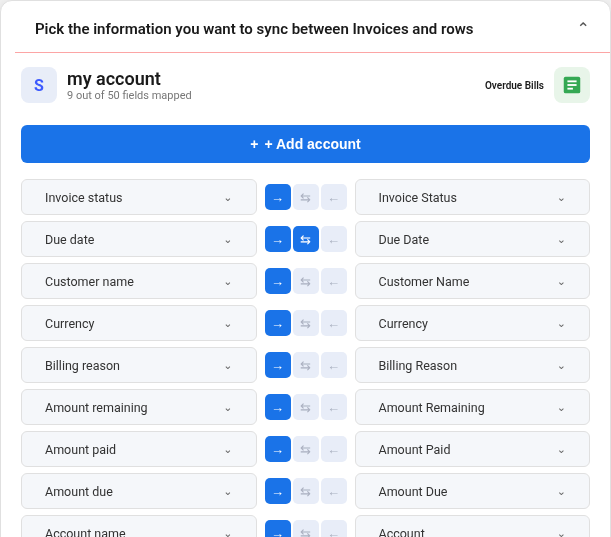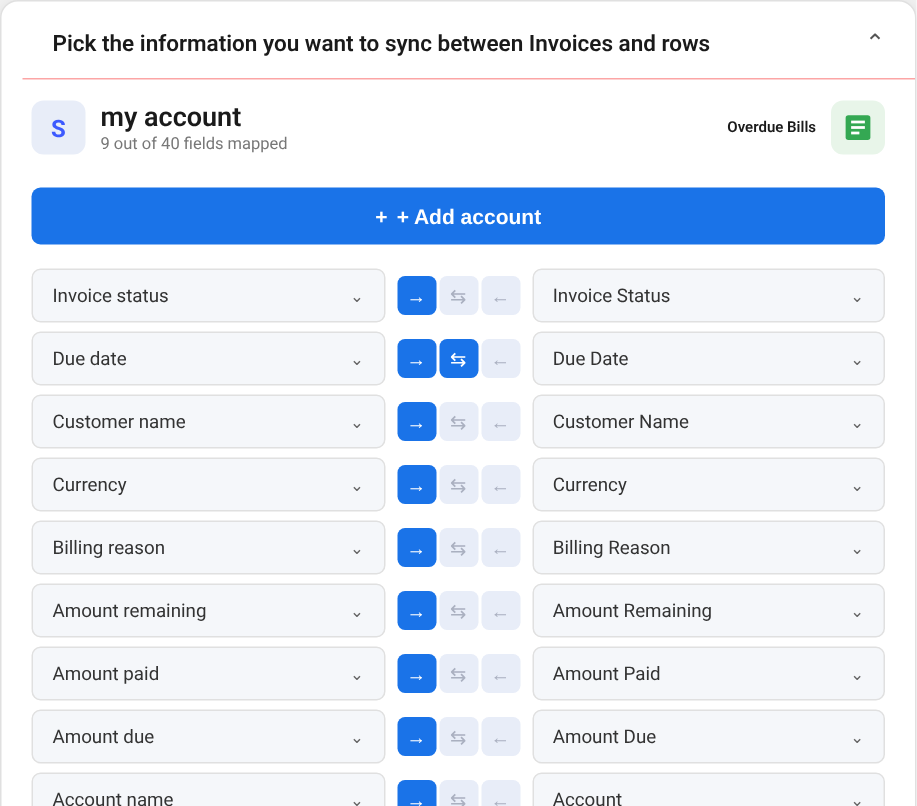--- a/index.html
+++ b/index.html
@@ -128,21 +128,21 @@
     .mapping-row {
       display: flex;
       align-items: center;
       gap: 8px;
     }
     .dropdown {
       flex: 1;
       background: #f5f7fa;
       border: 1px solid #e0e0e0;
       border-radius: 6px;
-      padding: 8px 13px;
+      padding: 8px 23px;
       font-size: 12.5px;
       color: #333;
       display: flex;
       align-items: center;
       justify-content: space-between;
       cursor: pointer;
       min-height: 36px;
     }
     .dropdown-text {
       color: #333;
@@ -190,21 +190,21 @@
   <div class="card-header">
     <span class="card-title">Pick the information you want to sync between Invoices and rows</span>
     <span class="chevron-up">⌃</span>
   </div>
 
   <div class="accounts-row">
     <div class="account-left">
       <div class="account-icon-s">S</div>
       <div class="account-info">
         <span class="account-name">my account</span>
-        <span class="account-sub">9 out of 40 fields mapped</span>
+        <span class="account-sub">9 out of 50 fields mapped</span>
       </div>
     </div>
     <div class="account-right">
       <div class="account-right-info">
         <span class="account-right-name">Overdue Bills</span>
       </div>
       <div class="icon-sheets">
         <svg width="22" height="22" viewBox="0 0 24 24" fill="none">
           <rect x="3" y="3" width="18" height="18" rx="2" fill="#34a853"></rect>
           <rect x="7" y="7" width="10" height="2" fill="white"></rect>

